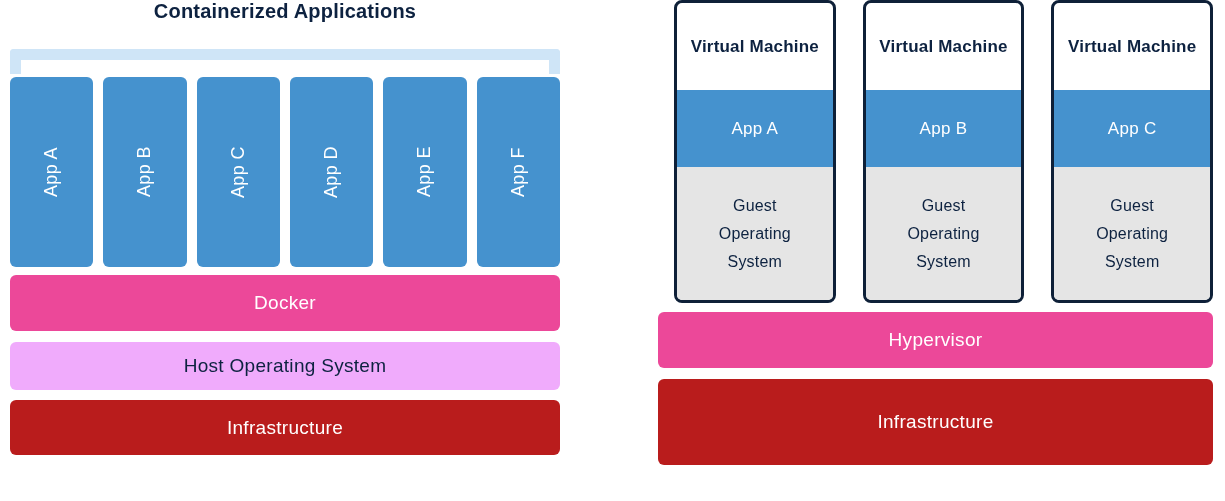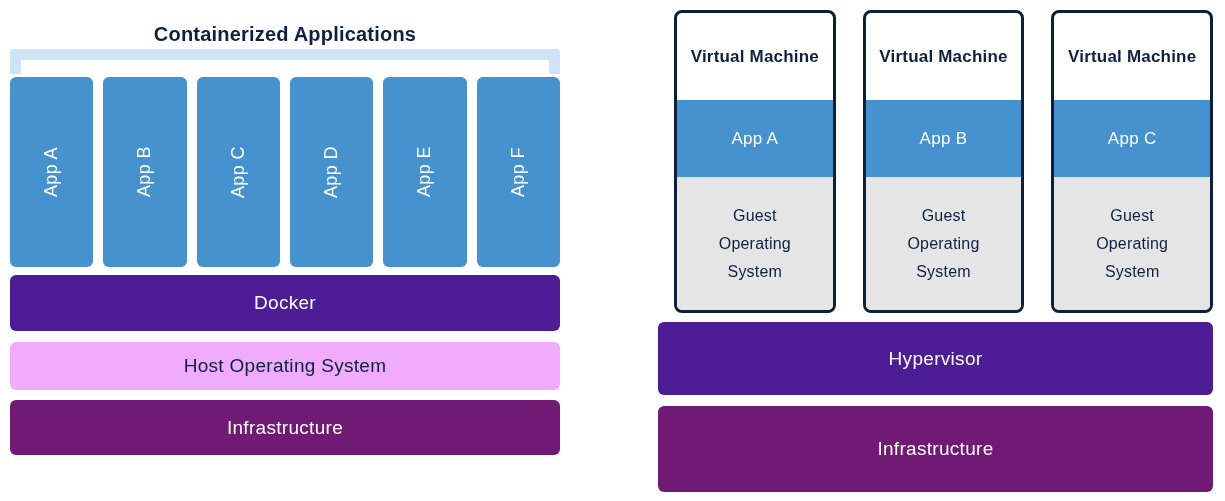--- a/index.html
+++ b/index.html
@@ -7,21 +7,21 @@
     font-family:"Liberation Sans", sans-serif;
     width:1225px;height:501px;position:relative;overflow:hidden;
     color:#0D2240;
   }
   .diagram{position:absolute;top:0;left:0;width:1225px;height:501px;}
 
   
   .left-section{position:absolute;left:10px;top:0;width:550px;}
   .section-title{
     text-align:center;font-size:20px;font-weight:600;color:#0D2240;
-    padding-top:23px;height:49px;box-sizing:border-box;letter-spacing:.2px;
+    height:49px;box-sizing:border-box;letter-spacing:.2px;
   }
   .bracket{
     height:25px;box-sizing:border-box;
     border-top:11px solid #CFE5F7;
     border-left:11px solid #CFE5F7;
     border-right:11px solid #CFE5F7;
     border-radius:4px 4px 0 0;
   }
   .apps-row{display:flex;gap:10px;height:190px;margin-top:3px;}
   .app-col{
@@ -29,48 +29,48 @@
     display:flex;align-items:center;justify-content:center;
   }
   .app-col-label{
     writing-mode:vertical-rl;transform:rotate(180deg);
     color:#ffffff;font-size:18px;letter-spacing:.4px;white-space:nowrap;
   }
   .layer{
     border-radius:6px;display:flex;align-items:center;justify-content:center;
     font-size:19px;letter-spacing:.3px;
   }
-  .layer-blue{background:#4c1d95;color:#ffffff;}
+  .layer-blue{background:#ec4899;color:#ffffff;}
   .layer-light{background:#f0abfc;color:#0D2240;}
-  .layer-teal{background:#701a75;color:#ffffff;}
+  .layer-teal{background:#b91c1c;color:#ffffff;}
   .docker-layer{height:56px;margin-top:8px;}
   .hostos-layer{height:48px;margin-top:11px;}
   .infra-layer-left{height:55px;margin-top:10px;}
 
   
   .right-section{position:absolute;left:658px;top:0;width:555px;}
-  .vm-row{display:flex;gap:27px;height:303px;margin-top:10px;padding-left:16px;}
+  .vm-row{display:flex;gap:27px;height:303px;padding-left:16px;}
   .vm-box{
     flex:1;border:3px solid #0E2038;border-radius:8px;background:#ffffff;
     overflow:hidden;display:flex;flex-direction:column;box-sizing:border-box;
   }
   .vm-title{
     height:87px;display:flex;align-items:center;justify-content:center;
     font-weight:700;font-size:17px;color:#0D2240;letter-spacing:.2px;
   }
   .vm-app{
     height:77px;background:#4592CE;color:#ffffff;font-size:17px;
     display:flex;align-items:center;justify-content:center;letter-spacing:.3px;
   }
   .vm-guest{
     flex:1;background:#e5e5e5;color:#0D2240;
     display:flex;align-items:center;justify-content:center;text-align:center;
   }
   .vm-guest-label{font-size:16px;line-height:1.75;width:110px;letter-spacing:.2px;}
-  .hypervisor-layer{height:73px;margin-top:9px;}
+  .hypervisor-layer{height:56px;margin-top:9px;}
   .infra-layer-right{height:86px;margin-top:11px;}
 </style>
 </head>
 <body>
 
 <div class="diagram">
 
   <div class="left-section">
     <div class="section-title">Containerized Applications</div>
 

